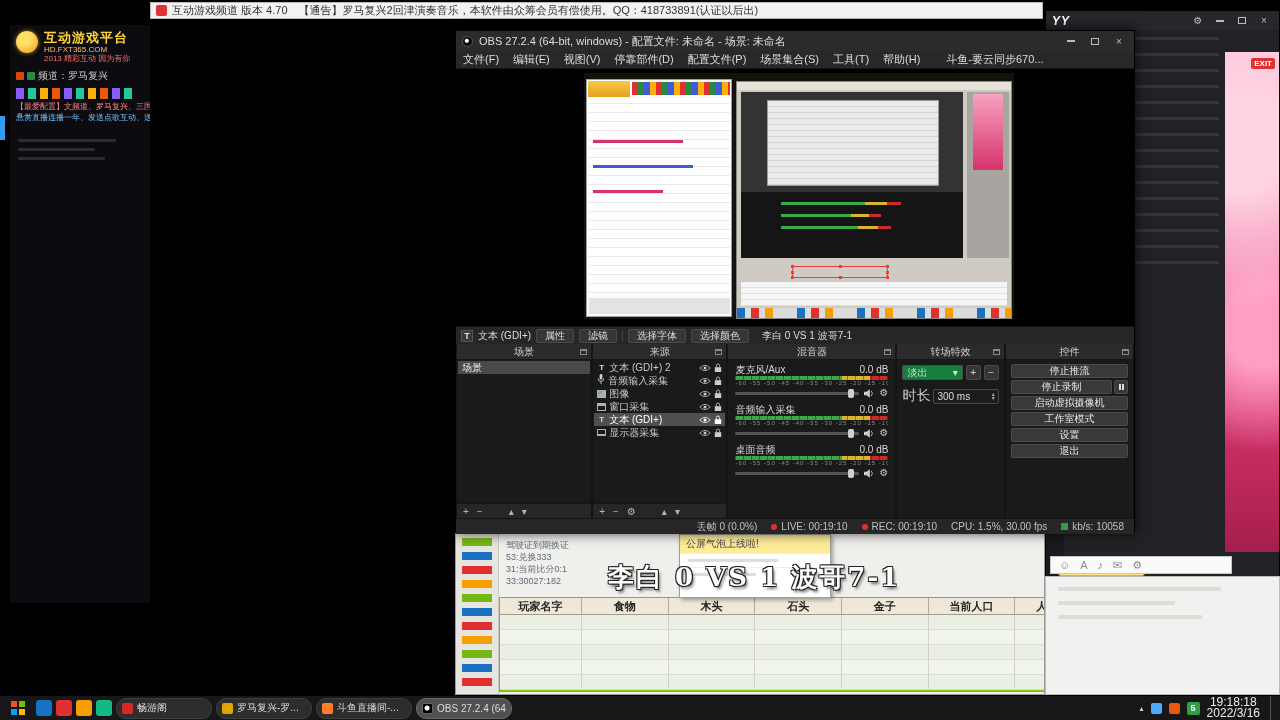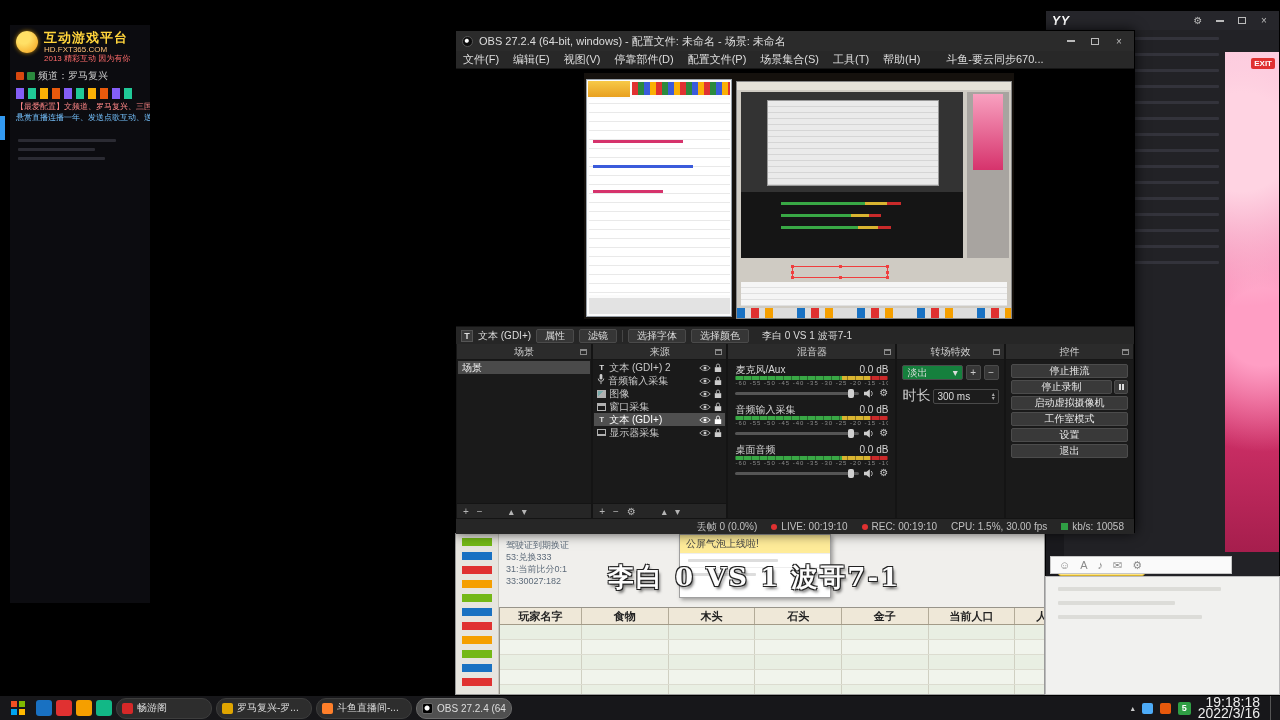--- a/index.html
+++ b/index.html
@@ -35,21 +35,21 @@
 .nb-icon{width:11px;height:11px;background:#d33;border-radius:2px;flex:0 0 11px}
 .nb-text{font-size:11px;color:#333;white-space:nowrap;overflow:hidden}
 
 
 .bottom-window{position:absolute;left:455px;top:533px;width:590px;height:162px;background:#f0efec;border:1px solid #9a9a9a;overflow:hidden}
 .bw-rail{position:absolute;left:0;top:0;width:43px;height:162px;background:#e7e5df;border-right:1px solid #c9c7bf}
 .bw-rail-ic{height:150px;margin:4px 6px;
  background:repeating-linear-gradient(180deg,#74b816 0 8px,#e7e5df 8px 14px,#1971c2 14px 22px,#e7e5df 22px 28px,#e03131 28px 36px,#e7e5df 36px 42px,#f59f00 42px 50px,#e7e5df 50px 56px)}
 .bw-chat{position:absolute;left:50px;top:5px;width:180px}
 .bw-line{font-size:9px;line-height:12px;color:#5d6b7a;white-space:nowrap}
-.bw-table{position:absolute;left:43px;top:73px;width:604px;height:95px;background:#b91c1c;border:1px solid #98948a}
+.bw-table{position:absolute;left:43px;top:63px;width:604px;height:95px;background:#84cc16;border:1px solid #98948a}
 .bw-thead,.bw-row{display:grid;grid-template-columns:82px repeat(6,1fr)}
 .bw-thead{height:17px;background:#efe8d8;border-bottom:1px solid #a39b88}
 .bw-th{font-size:11px;font-weight:bold;color:#222;text-align:center;line-height:16px;border-right:1px solid #b3ab98;overflow:hidden}
 .bw-row{height:15px;border-bottom:1px solid #dcdcd0}
 .bw-row:nth-child(odd){background:#f1f4ec}
 .bw-row:nth-child(even){background:#e9efe3}
 .bw-td{border-right:1px solid #d0d0c2}
 .bw-popup{position:absolute;left:223px;top:0;width:152px;height:64px;background:#fff;border:1px solid #a0a0a0;box-shadow:2px 2px 4px rgba(0,0,0,.35)}
 .bw-popup-first{background:#ffec99;font-size:10px;color:#444;padding:2px 6px;white-space:nowrap;overflow:hidden}
 .bw-popup-row{height:14px;border-top:1px solid #eee}
@@ -216,21 +216,21 @@
 .i1{background:#d62828}.i2{background:#e0a500}.i3{background:#ff7f2a}
 .i4{background:radial-gradient(circle at 45% 45%,#fff 0 2px,#000 3px);border:1px solid #666}
 .tb-label{font-size:10px;color:#ddd;white-space:nowrap;overflow:hidden}
 .tb-spacer{flex:1}
 .tray{display:flex;align-items:center;gap:7px;padding:0 6px}
 .tray-chev{font-size:8px;color:#ccc}
 .tr-ic{width:11px;height:11px;border-radius:2px}
 .t1{background:#4dabf7}.t2{background:#e8590c}
 .tray-badge{width:13px;height:13px;background:#2f9e44;color:#fff;font-size:9px;font-weight:bold;border-radius:2px;
  display:flex;align-items:center;justify-content:center}
-.clock{text-align:right;font-size:14px;color:#eee;line-height:11px}
+.clock{text-align:center;font-size:12px;color:#eee;line-height:11px}
 .show-desktop{width:6px;height:25px;border-left:1px solid #555}
 </style>
 </head>
 <body>
 
 <div class="screen">
 
   <aside class="left-panel">
     <div class="lp-logo">
       <span class="lp-face"></span>
@@ -250,20 +250,24 @@
     <div class="lp-notice n2">悬赏直播连播一年、发送点歌互动、送好礼</div>
     <div class="lp-tree">
       <i class="faintbar" style="width:70%"></i>
       <i class="faintbar" style="width:55%"></i>
       <i class="faintbar" style="width:62%"></i>
     </div>
   </aside>
 
   <div class="edge-marker"></div>
 
+  <div class="notice-bar">
+    <span class="nb-icon"></span>
+    <span class="nb-text">互动游戏频道 版本 4.70　【通告】罗马复兴2回津演奏音乐，本软件由众筹会员有偿使用。QQ：418733891(认证以后出)</span>
+  </div>
 
   <div class="bottom-window">
     <div class="bw-rail">
       <div class="bw-rail-ic"></div>
     </div>
     <div class="bw-chat">
       <div class="bw-line">驾驶证到期换证</div>
       <div class="bw-line">53:兑换333</div>
       <div class="bw-line">31:当前比分0:1</div>
       <div class="bw-line">33:30027:182</div>

